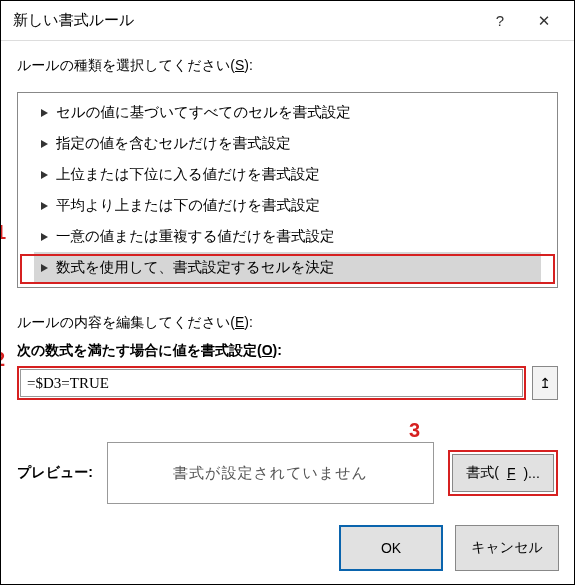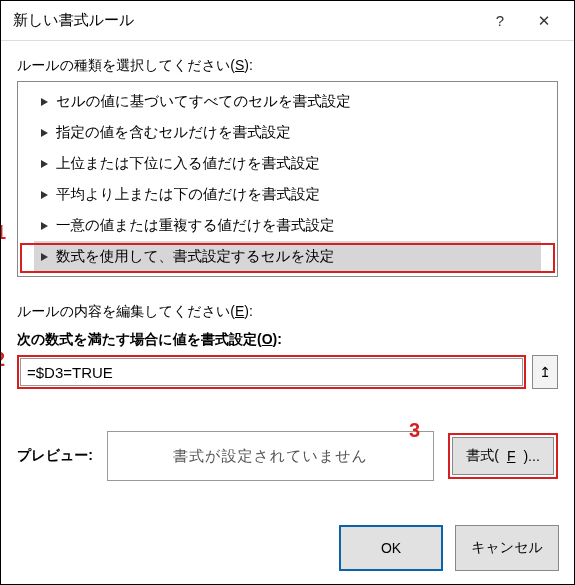--- a/index.html
+++ b/index.html
@@ -33,21 +33,21 @@
     justify-content: center;
     font-size: 15px;
     color: #333;
     font-family: "Segoe UI Symbol", sans-serif;
   }
   .content {
     padding: 16px 16px 0 16px;
     position: relative;
   }
   .section-label {
-    margin-bottom: 6px;
+    margin-bottom: 17px;
     font-size: 14px;
   }
   .section-label .ul { text-decoration: underline; }
   .rule-type-list {
     border: 1px solid #888;
     padding: 4px 16px;
     background: #fff;
     position: relative;
   }
   .rule-type-item {
@@ -87,41 +87,41 @@
     border: 2px solid #d62020;
     padding: 1px;
     background: #fff;
   }
   .formula-input {
     width: 100%;
     height: 28px;
     border: 1px solid #999;
     padding: 2px 6px;
     font-size: 15px;
-    font-family: Liberation Sans, sans-serif;
+    font-family: Liberation Serif, serif;
     outline: none;
   }
   .collapse-btn {
     width: 26px;
     border: 1px solid #888;
     background: #f3f3f3;
     display: flex;
     align-items: center;
     justify-content: center;
   }
   .preview-row {
     margin-top: 42px;
     display: flex;
     align-items: center;
     gap: 14px;
   }
   .preview-label { font-weight: bold; }
   .preview-box {
     flex: 1;
-    height: 50px;
+    height: 62px;
     border: 1px solid #999;
     display: flex;
     align-items: center;
     justify-content: center;
     color: #555;
     font-size: 15px;
     letter-spacing: 1px;
   }
   .format-btn-wrap {
     border: 2px solid #d62020;

